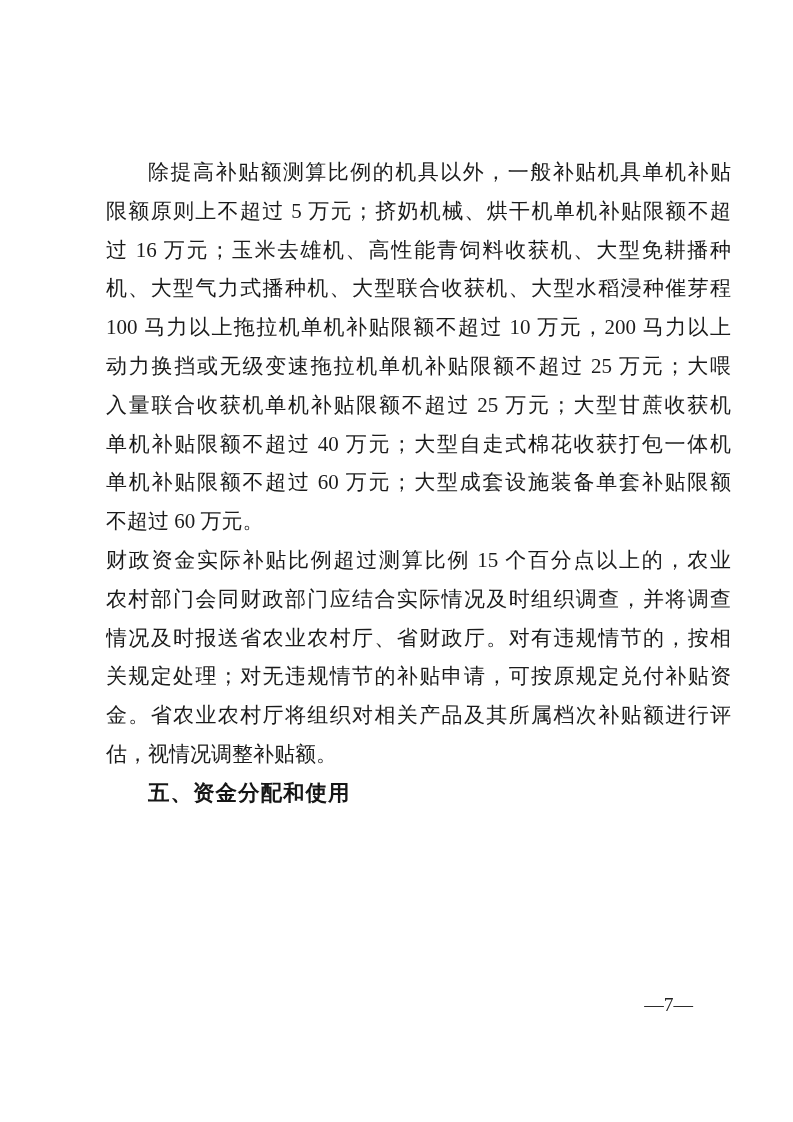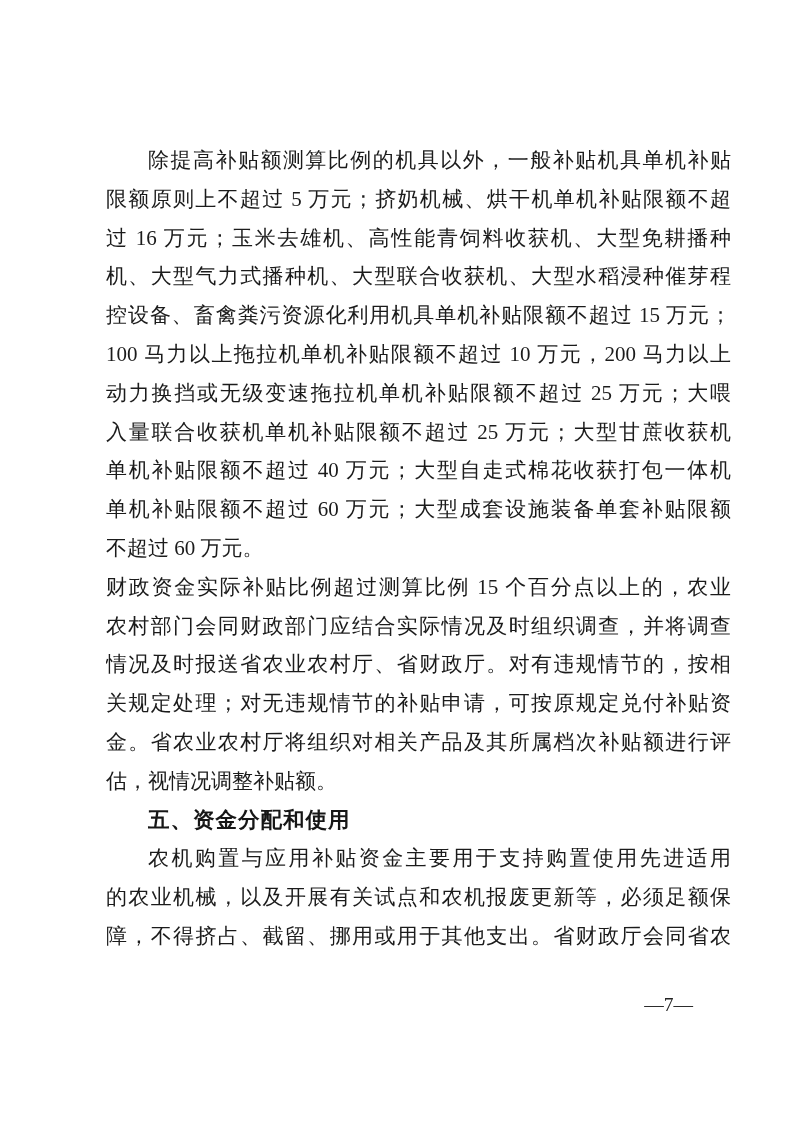--- a/index.html
+++ b/index.html
@@ -13,21 +13,21 @@
   .page {
     position: relative;
     width: 793px;
     height: 1122px;
     background: #ffffff;
     overflow: hidden;
   }
   .text-block {
     position: absolute;
     left: 106px;
-    top: 141px;
+    top: 153px;
     width: 625px;
   }
   .line {
     height: 38.8px;
     line-height: 38.8px;
     font-size: 21px;
     text-align: justify;
     text-align-last: justify;
     overflow: hidden;
     white-space: nowrap;
@@ -63,42 +63,36 @@
 <body>
 
 <div class="page">
   <div class="text-block">
 
     <div>
       <div class="line ind">除提高补贴额测算比例的机具以外，一般补贴机具单机补贴</div>
       <div class="line">限额原则上不超过 5 万元；挤奶机械、烘干机单机补贴限额不超</div>
       <div class="line">过 16 万元；玉米去雄机、高性能青饲料收获机、大型免耕播种</div>
       <div class="line">机、大型气力式播种机、大型联合收获机、大型水稻浸种催芽程</div>
-      <div class="line">控设备、畜禽粪污资源化利用机具单机补贴限额不超过 15 万元；</div>
       <div class="line">100 马力以上拖拉机单机补贴限额不超过 10 万元，200 马力以上</div>
       <div class="line">动力换挡或无级变速拖拉机单机补贴限额不超过 25 万元；大喂</div>
       <div class="line">入量联合收获机单机补贴限额不超过 25 万元；大型甘蔗收获机</div>
       <div class="line">单机补贴限额不超过 40 万元；大型自走式棉花收获打包一体机</div>
       <div class="line">单机补贴限额不超过 60 万元；大型成套设施装备单套补贴限额</div>
       <div class="line end">不超过 60 万元。</div>
     </div>
 
     <div>
       <div class="line">财政资金实际补贴比例超过测算比例 15 个百分点以上的，农业</div>
       <div class="line">农村部门会同财政部门应结合实际情况及时组织调查，并将调查</div>
       <div class="line">情况及时报送省农业农村厅、省财政厅。对有违规情节的，按相</div>
       <div class="line">关规定处理；对无违规情节的补贴申请，可按原规定兑付补贴资</div>
       <div class="line">金。省农业农村厅将组织对相关产品及其所属档次补贴额进行评</div>
       <div class="line end">估，视情况调整补贴额。</div>
     </div>
 
     <div class="heading">五、资金分配和使用</div>
 
-    <div>
-      <div class="line ind">农机购置与应用补贴资金主要用于支持购置使用先进适用</div>
-      <div class="line">的农业机械，以及开展有关试点和农机报废更新等，必须足额保</div>
-      <div class="line">障，不得挤占、截留、挪用或用于其他支出。省财政厅会同省农</div>
-    </div>
 
   </div>
 
   <div class="page-number">—7—</div>
 </div>
 
 </body></html>

